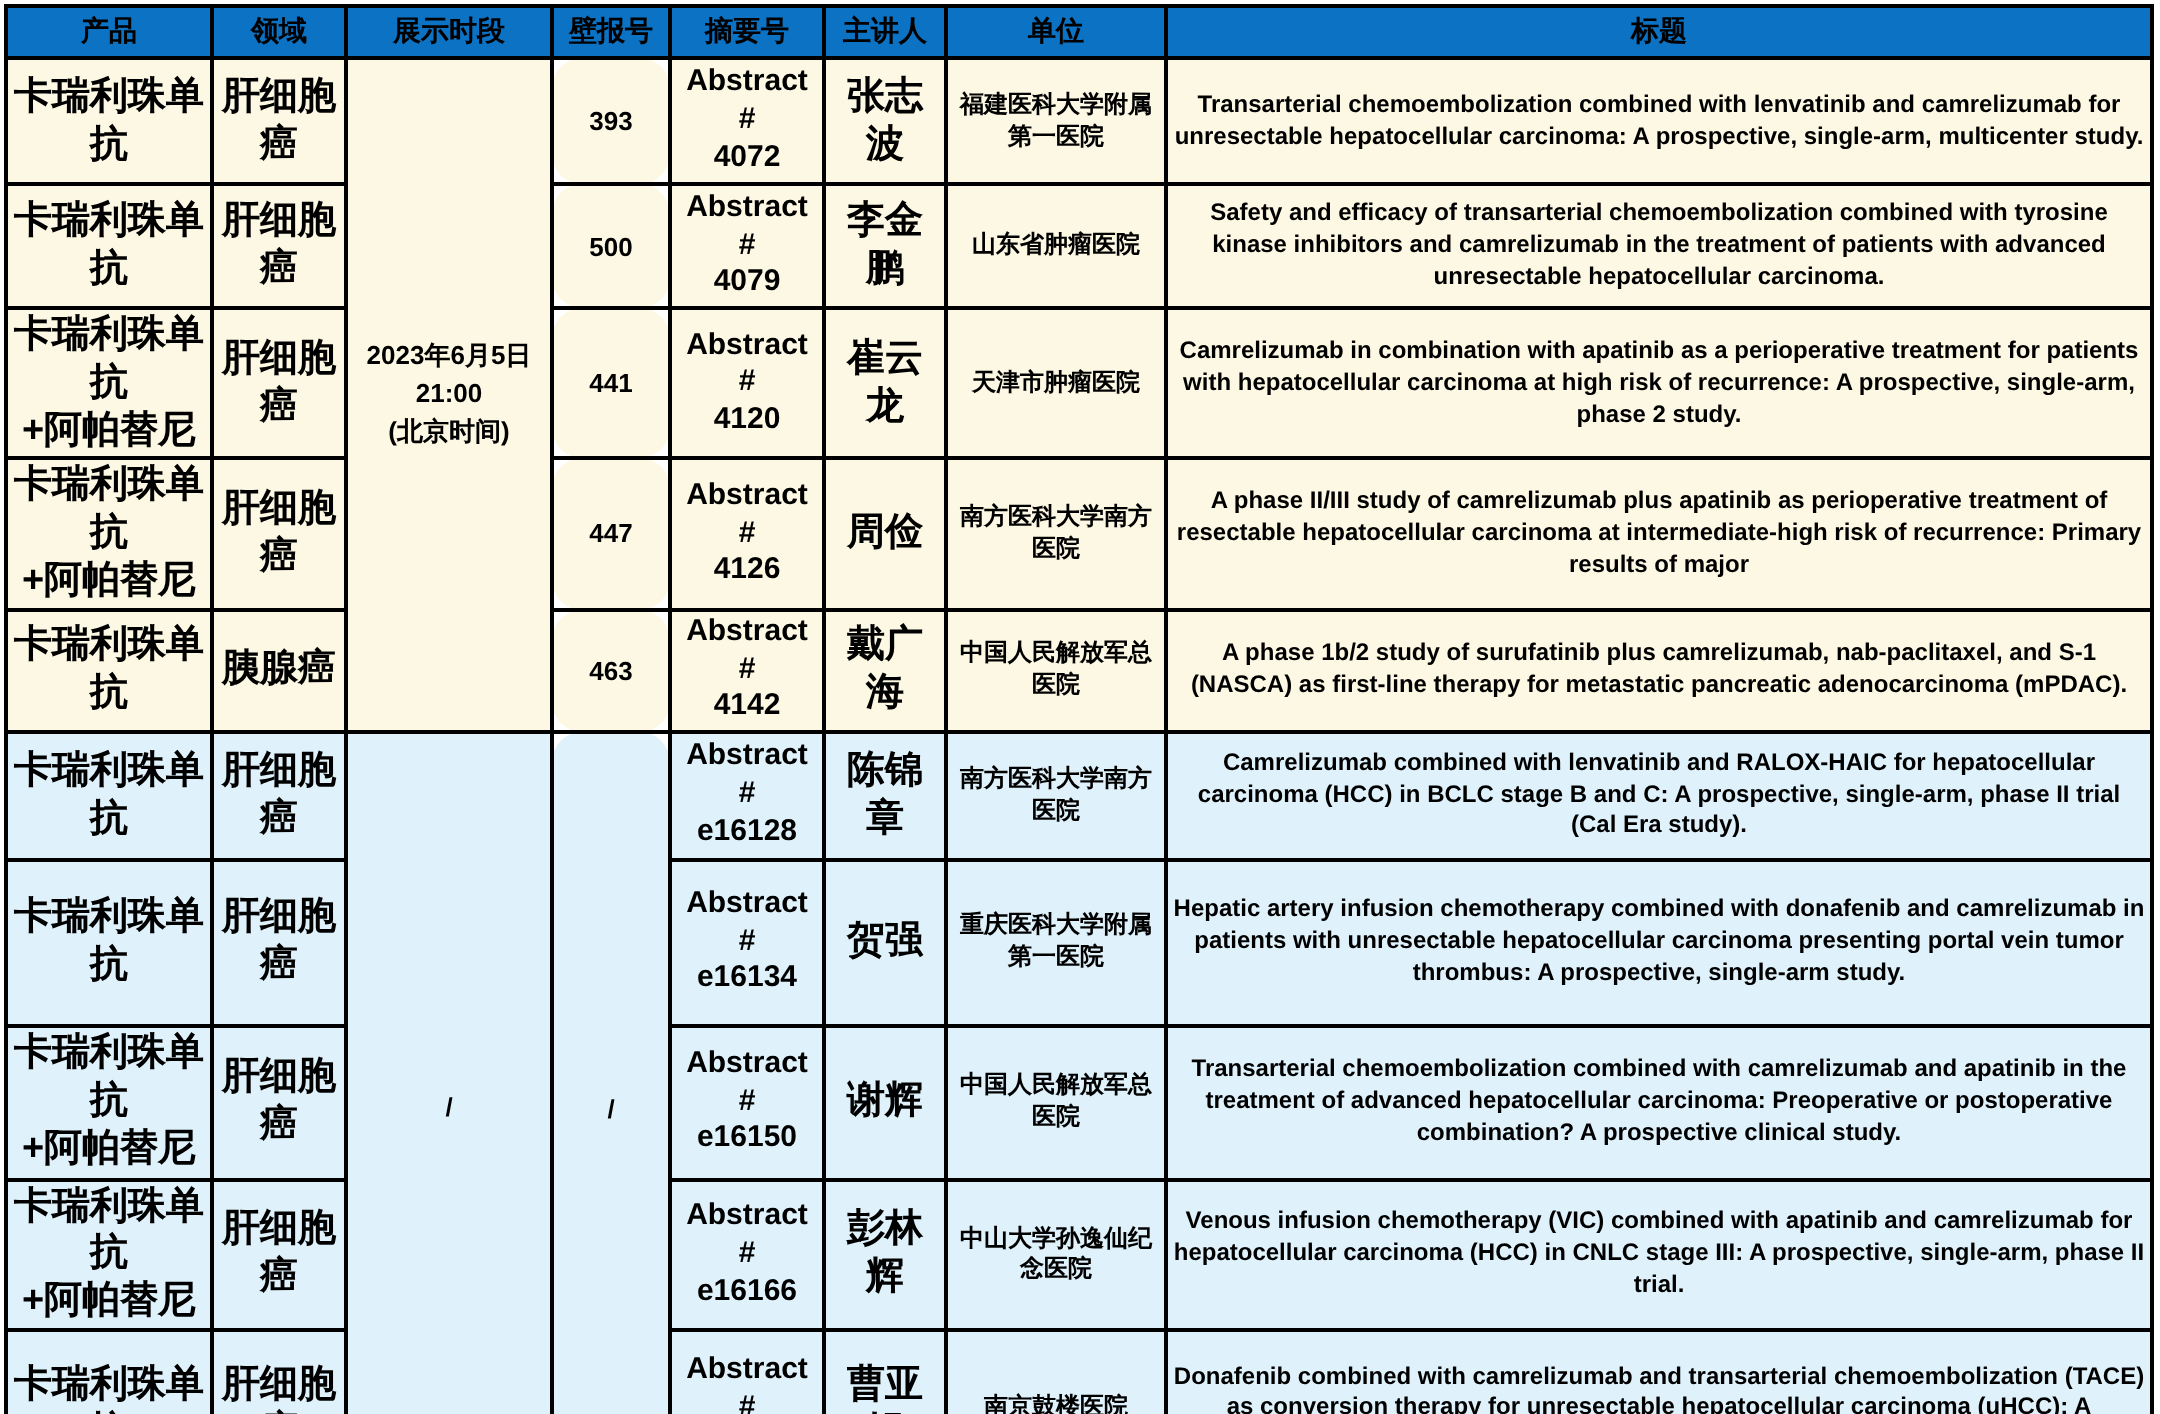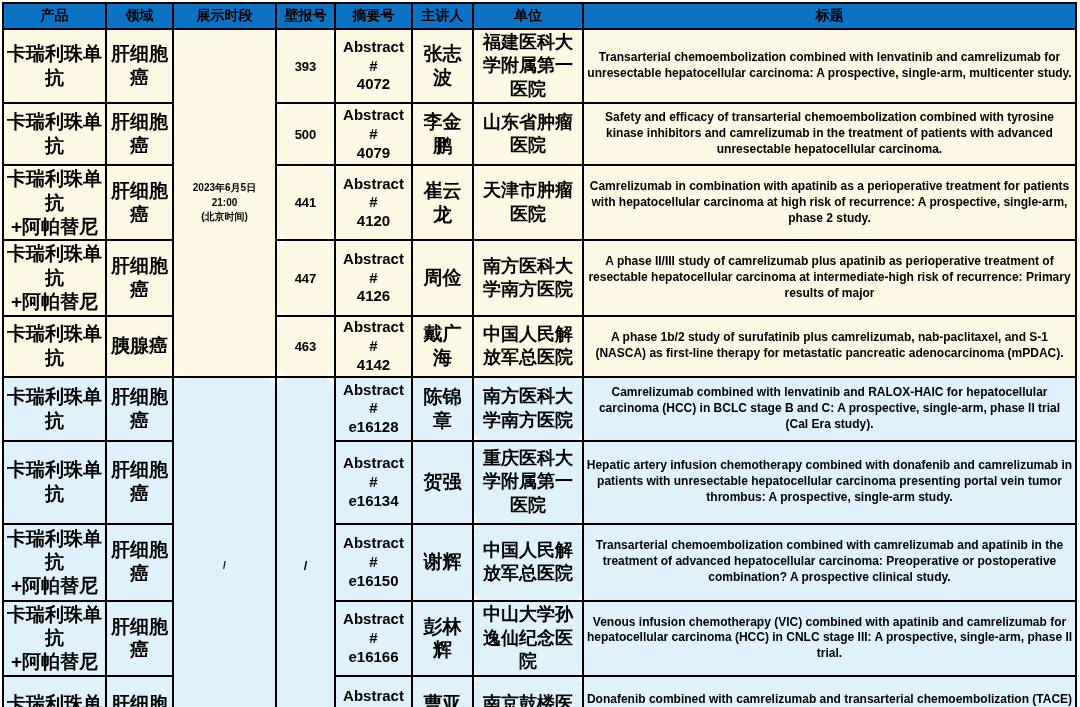--- a/index.html
+++ b/index.html
@@ -41,30 +41,28 @@
     padding: 2px;
   }
   tr.session1 td { background: #fdf8e3; }
   tr.session2 td { background: #dff2fb; }
   td.product-cell, td.field-cell, td.speaker-cell {
     font-size: 19px;
     line-height: 1.25;
     white-space: pre-line;
   }
   td.unit-cell {
-    font-size: 18px;
+    font-size: 12px;
     line-height: 1.3;
     padding: 1px 3px;
-    border-radius: 12px;
   }
   td.time-slot-cell {
-    font-size: 10px;
+    font-size: 13px;
     line-height: 1.45;
     white-space: pre-line;
-    border-radius: 13px;
   }
   td.poster-cell {
     font-size: 13px;
     border-radius: 15px;
   }
   td.abstract-cell {
     font-size: 15px;
     line-height: 1.25;
     white-space: pre-line;
     padding: 1px 0;

